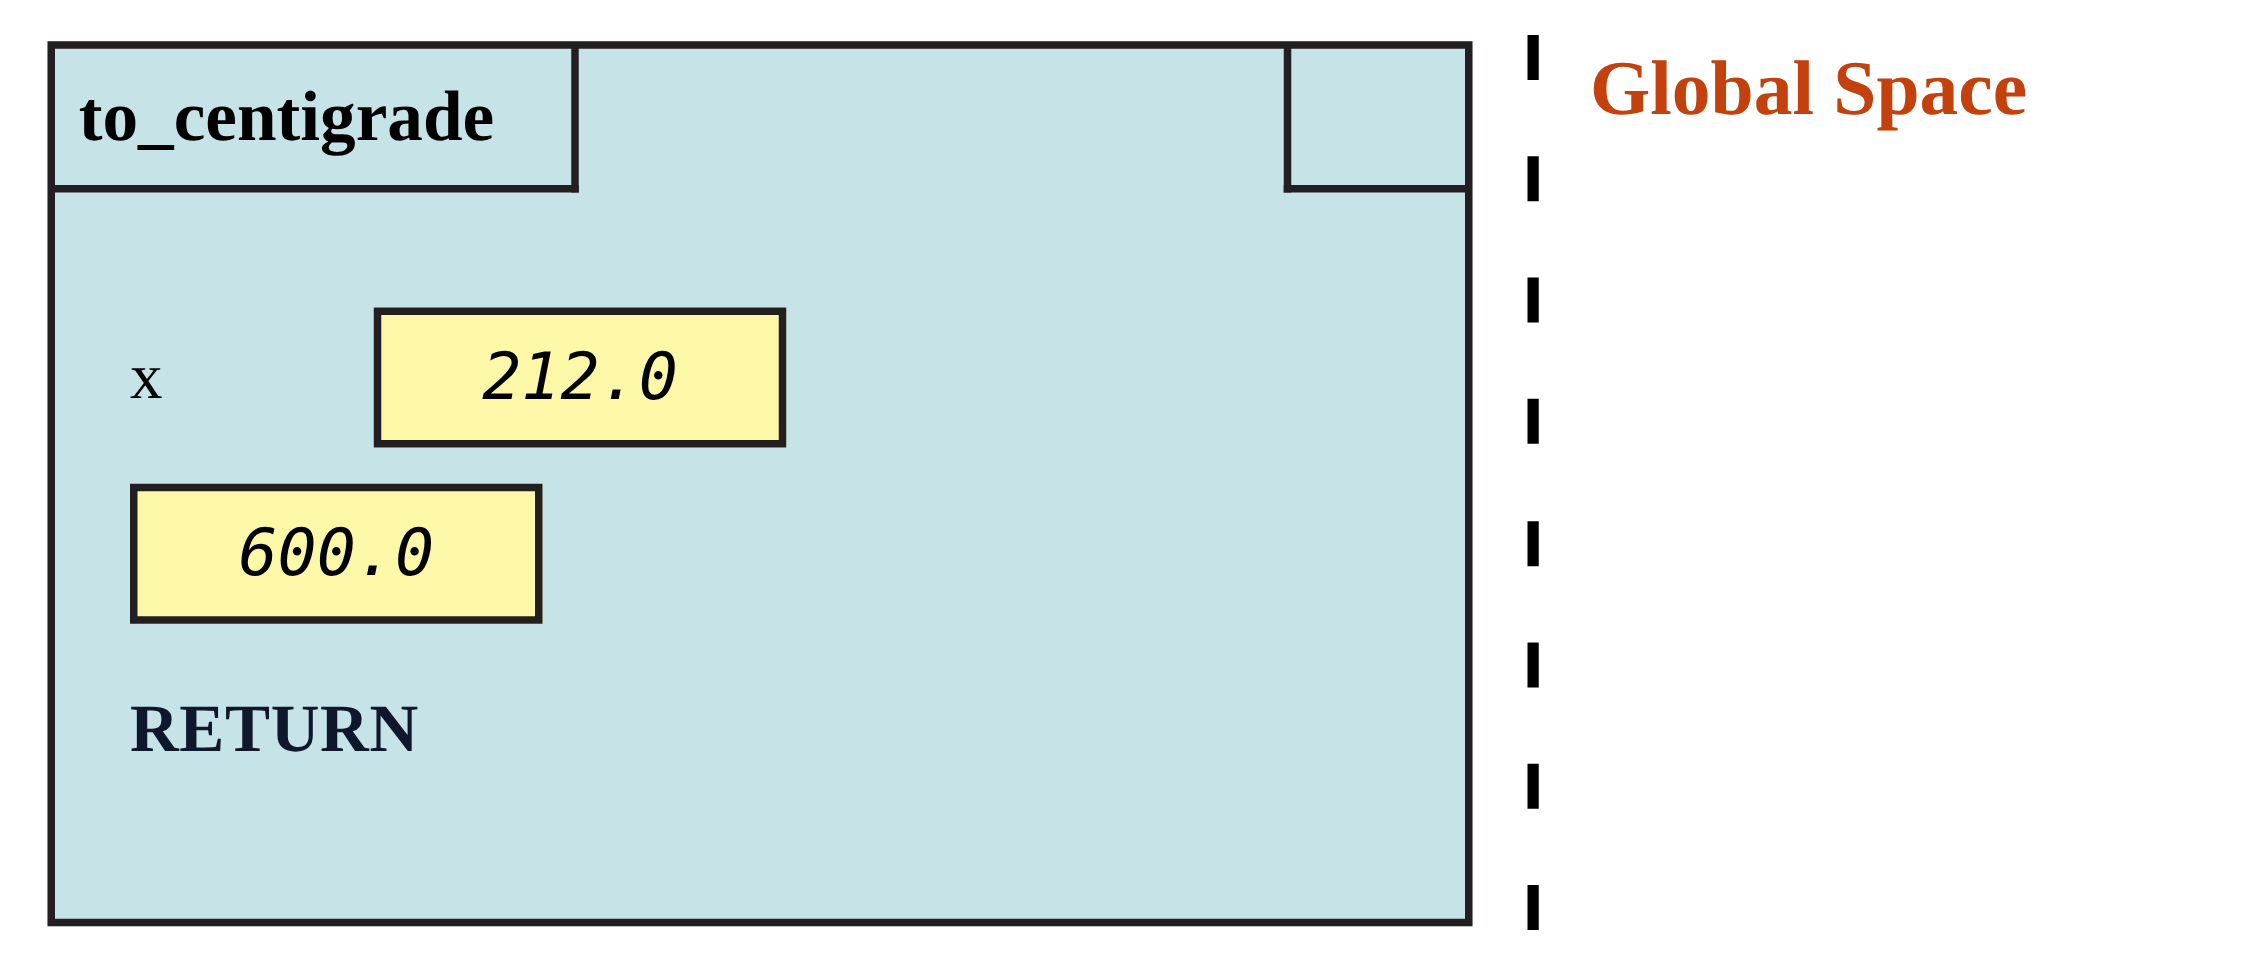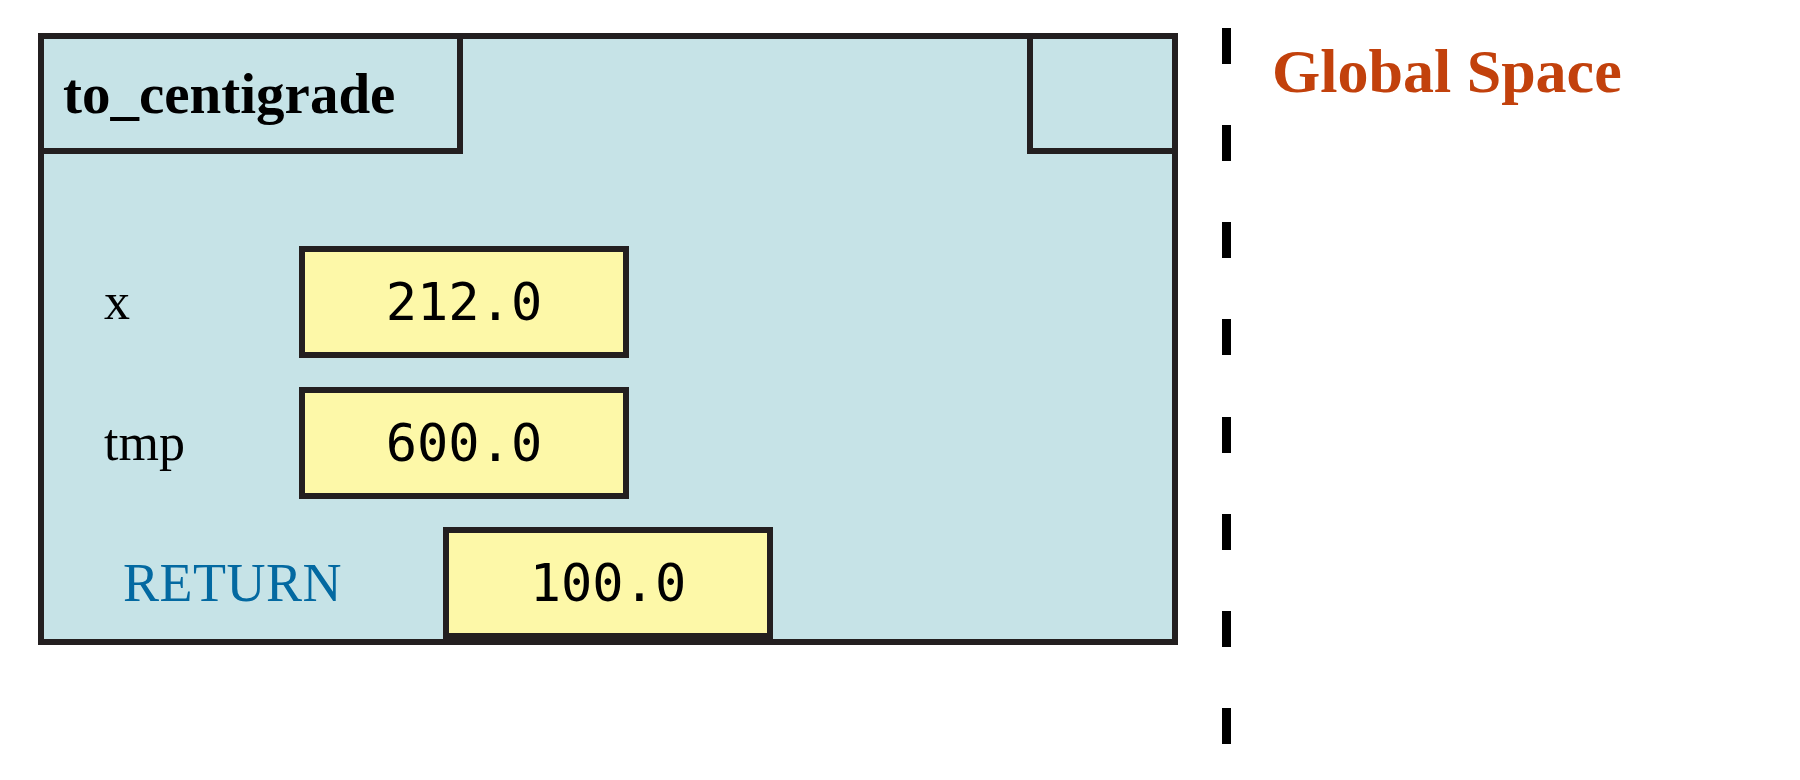--- a/index.html
+++ b/index.html
@@ -14,21 +14,21 @@
     overflow: hidden;
     position: relative;
   }
 
   
   #call-frame {
     position: absolute;
     left: 38px;
     top: 33px;
     width: 1140px;
-    height: 612px;
+    height: 708px;
     box-sizing: border-box;
     background: #c6e3e7;
     border: 6px solid #231f20;
   }
 
   
   #frame-header {
     position: absolute;
     left: 0;
     top: 0;
@@ -78,41 +78,41 @@
     height: 112px;
   }
   .var-label {
     font-size: 52px;
     color: #000000;
     line-height: 1;
     white-space: nowrap;
     text-align: left;
   }
   .var-label.return-label {
-    color: #0369a1;
-    font-weight: normal;
+    color: #0f172a;
+    font-weight: bold;
     font-size: 54px;
     letter-spacing: 0.5px;
-    margin-left: 19px;
   }
   .var-box {
     box-sizing: border-box;
     background: #fdf8a8;
     border: 6px solid #231f20;
     display: flex;
     align-items: center;
     justify-content: center;
     height: 112px;
   }
   .var-value {
     font-family: "DejaVu Sans Mono", "Liberation Mono", monospace;
     font-size: 52px;
     color: #000000;
     line-height: 1;
     white-space: nowrap;
+    font-style: italic;
   }
 
   
   #row-x {
     left: 60px;
     top: 207px;
     width: 560px;
   }
   #row-x .var-label { width: 195px; }
   #row-x .var-box   { width: 330px; }
@@ -178,31 +178,27 @@
   </div>
 
   <div class="var-row" id="row-x">
     <span class="var-label">x</span>
     <div class="var-box">
       <span class="var-value">212.0</span>
     </div>
   </div>
 
   <div class="var-row" id="row-tmp">
-    <span class="var-label">tmp</span>
     <div class="var-box">
       <span class="var-value">600.0</span>
     </div>
   </div>
 
   <div class="var-row" id="row-return">
     <span class="var-label return-label">RETURN</span>
-    <div class="var-box">
-      <span class="var-value">100.0</span>
-    </div>
   </div>
 
 </div>
 
 <div id="divider">
   <div class="dash"></div>
   <div class="dash"></div>
   <div class="dash"></div>
   <div class="dash"></div>
   <div class="dash"></div>

